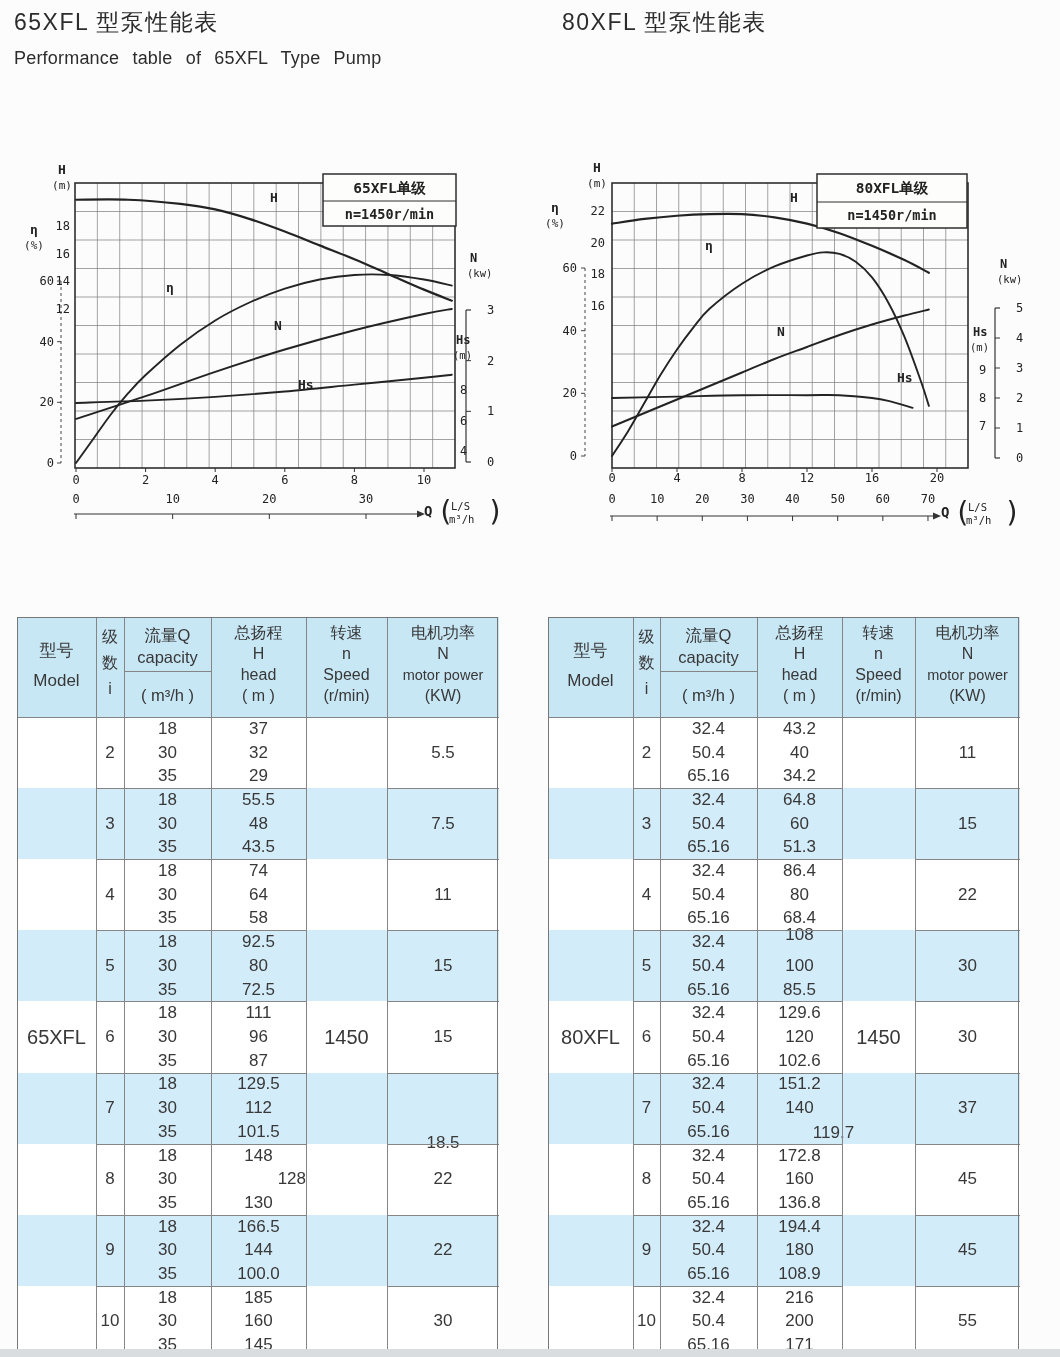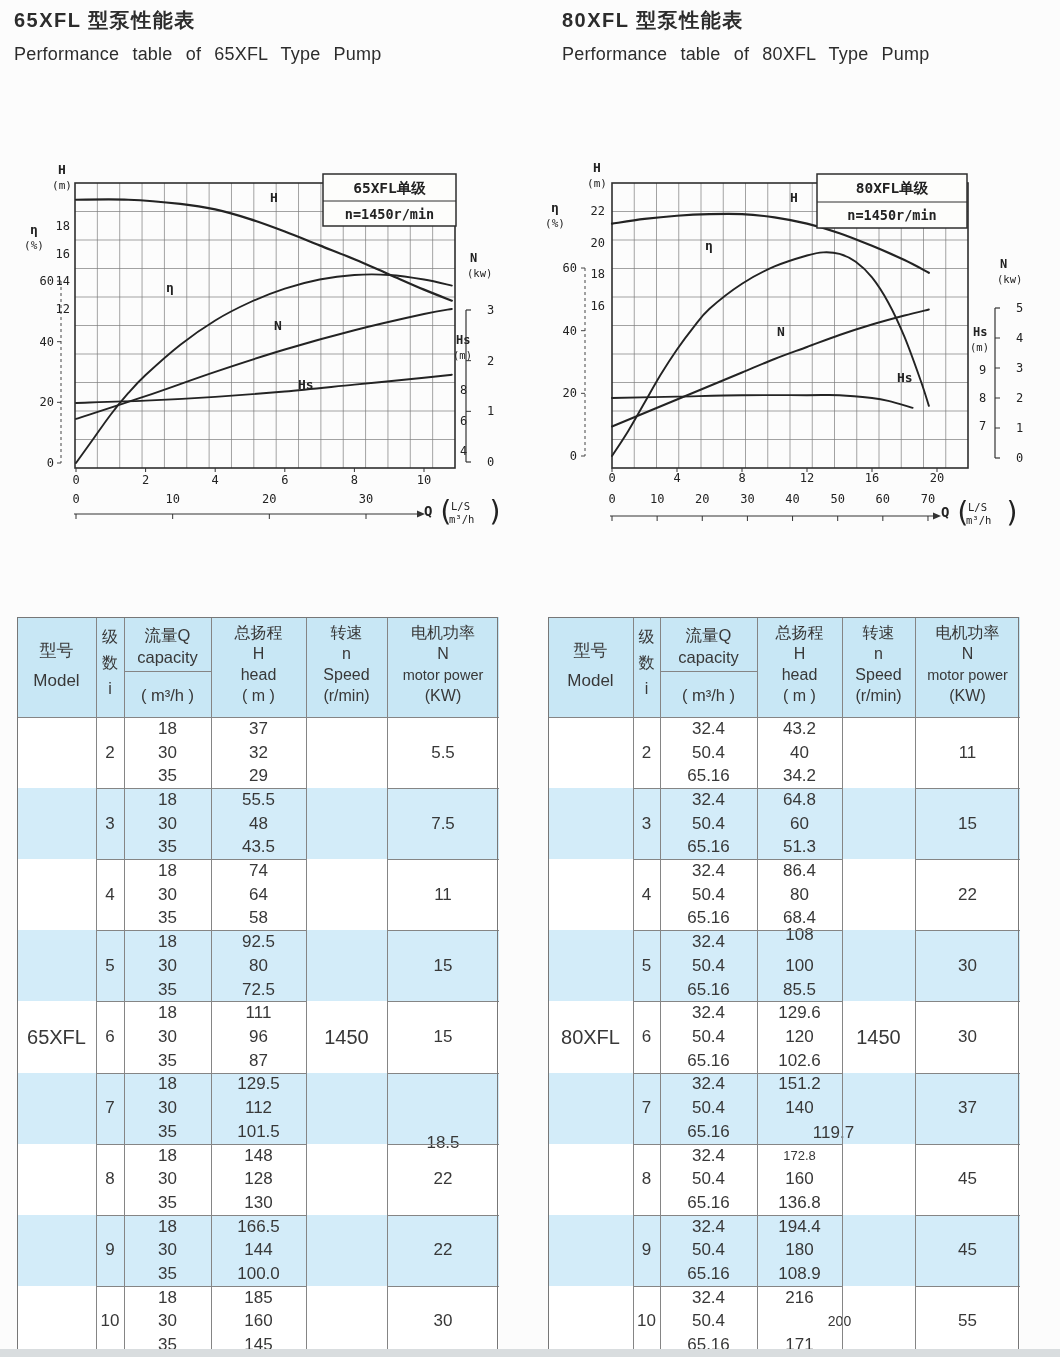--- a/index.html
+++ b/index.html
@@ -1,42 +1,41 @@
 <!DOCTYPE html>
 <html><head>
 <meta charset="utf-8">
 <style>
   html,body{margin:0;padding:0;}
   body{
     width:1060px;height:1357px;position:relative;overflow:hidden;
     background:#fcfcfc;font-family:"Liberation Sans",sans-serif;color:#333;
   }
   .title-block{position:absolute;top:7px;}
-  .title-zh{font-size:20px;font-weight:700;color:#2c2c2c;letter-spacing:1.5px;}
+  .title-zh{font-size:23px;font-weight:400;color:#2c2c2c;letter-spacing:1.5px;}
   .title-en{font-size:18px;font-weight:400;color:#2c2c2c;margin-top:10px;
             word-spacing:8px;letter-spacing:0.2px;}
   .chart-wrap{position:absolute;top:158px;}
   .chart-wrap svg{display:block;}
   .table-wrap{position:absolute;top:617px;background:#ffffff;}
   .tcell{position:absolute;text-align:center;color:#383838;}
   .vline,.hline,.stripe,.obox{position:absolute;}
   .scan-edge{position:absolute;left:0;width:1060px;background:#d9dddf;}
   svg text{font-family:"DejaVu Sans Mono",monospace;fill:#222;}
 </style>
 </head>
 <body style="background: rgb(252, 252, 252);">
 
 <div class="title-block" style="left:14px">
   <div class="title-zh">65XFL 型泵性能表</div>
   <div class="title-en">Performance table of 65XFL Type Pump</div>
 </div>
 
 <div class="title-block" style="left:562px">
   <div class="title-zh">80XFL 型泵性能表</div>
-  <div class="title-en">Performance table of 80XFL Type Pump</div>
 </div>
 
 <div class="chart-wrap" style="left:20px">
   <svg width="490" height="400" viewBox="0 0 490 400">
       <g stroke="#6e6e6e" stroke-width="0.7" opacity="0.9">
         <line x1="77.35294117647058" y1="25" x2="77.35294117647058" y2="310"></line>
         <line x1="99.70588235294117" y1="25" x2="99.70588235294117" y2="310"></line>
         <line x1="122.05882352941177" y1="25" x2="122.05882352941177" y2="310"></line>
         <line x1="144.41176470588235" y1="25" x2="144.41176470588235" y2="310"></line>
         <line x1="166.76470588235293" y1="25" x2="166.76470588235293" y2="310"></line>
@@ -325,21 +324,21 @@
     <div class="tcell" style="left: 107px; width: 87px; top: 503.815px; height: 22px; line-height: 22px; font-size: 17px;">35</div>
     <div class="tcell" style="left: 194px; width: 95px; top: 456.407px; height: 22px; line-height: 22px; font-size: 17px;">129.5</div>
     <div class="tcell" style="left: 194px; width: 95px; top: 480.111px; height: 22px; line-height: 22px; font-size: 17px;">112</div>
     <div class="tcell" style="left: 194px; width: 95px; top: 503.815px; height: 22px; line-height: 22px; font-size: 17px;">101.5</div>
     <div class="tcell" style="left: 370px; width: 112px; top: 480.111px; height: 22px; line-height: 22px; font-size: 17px; margin-top: 35px;">18.5</div>
     <div class="tcell" style="left: 79px; width: 28px; top: 551.222px; height: 22px; line-height: 22px; font-size: 17px;">8</div>
     <div class="tcell" style="left: 107px; width: 87px; top: 527.519px; height: 22px; line-height: 22px; font-size: 17px;">18</div>
     <div class="tcell" style="left: 107px; width: 87px; top: 551.222px; height: 22px; line-height: 22px; font-size: 17px;">30</div>
     <div class="tcell" style="left: 107px; width: 87px; top: 574.926px; height: 22px; line-height: 22px; font-size: 17px;">35</div>
     <div class="tcell" style="left: 194px; width: 95px; top: 527.519px; height: 22px; line-height: 22px; font-size: 17px;">148</div>
-    <div class="tcell" style="left: 194px; width: 95px; top: 551.222px; height: 22px; line-height: 22px; font-size: 17px;">128</div>
+    <div class="tcell" style="left: 194px; width: 95px; top: 551.222px; height: 22px; line-height: 22px; font-size: 17px; text-align: right;">128</div>
     <div class="tcell" style="left: 194px; width: 95px; top: 574.926px; height: 22px; line-height: 22px; font-size: 17px;">130</div>
     <div class="tcell" style="left: 370px; width: 112px; top: 551.222px; height: 22px; line-height: 22px; font-size: 17px;">22</div>
     <div class="tcell" style="left: 79px; width: 28px; top: 622.333px; height: 22px; line-height: 22px; font-size: 17px;">9</div>
     <div class="tcell" style="left: 107px; width: 87px; top: 598.63px; height: 22px; line-height: 22px; font-size: 17px;">18</div>
     <div class="tcell" style="left: 107px; width: 87px; top: 622.333px; height: 22px; line-height: 22px; font-size: 17px;">30</div>
     <div class="tcell" style="left: 107px; width: 87px; top: 646.037px; height: 22px; line-height: 22px; font-size: 17px;">35</div>
     <div class="tcell" style="left: 194px; width: 95px; top: 598.63px; height: 22px; line-height: 22px; font-size: 17px;">166.5</div>
     <div class="tcell" style="left: 194px; width: 95px; top: 622.333px; height: 22px; line-height: 22px; font-size: 17px;">144</div>
     <div class="tcell" style="left: 194px; width: 95px; top: 646.037px; height: 22px; line-height: 22px; font-size: 17px;">100.0</div>
     <div class="tcell" style="left: 370px; width: 112px; top: 622.333px; height: 22px; line-height: 22px; font-size: 17px;">22</div>
@@ -450,38 +449,38 @@
     <div class="tcell" style="left: 112px; width: 97px; top: 480.111px; height: 22px; line-height: 22px; font-size: 17px;">50.4</div>
     <div class="tcell" style="left: 112px; width: 97px; top: 503.815px; height: 22px; line-height: 22px; font-size: 17px;">65.16</div>
     <div class="tcell" style="left: 209px; width: 85px; top: 456.407px; height: 22px; line-height: 22px; font-size: 17px;">151.2</div>
     <div class="tcell" style="left: 209px; width: 85px; top: 480.111px; height: 22px; line-height: 22px; font-size: 17px;">140</div>
     <div class="tcell" style="left: 209px; width: 85px; top: 505px; height: 22px; line-height: 22px; font-size: 17px; padding-left: 34px;">119.7</div>
     <div class="tcell" style="left: 367px; width: 105px; top: 480.111px; height: 22px; line-height: 22px; font-size: 17px;">37</div>
     <div class="tcell" style="left: 85px; width: 27px; top: 551.222px; height: 22px; line-height: 22px; font-size: 17px;">8</div>
     <div class="tcell" style="left: 112px; width: 97px; top: 527.519px; height: 22px; line-height: 22px; font-size: 17px;">32.4</div>
     <div class="tcell" style="left: 112px; width: 97px; top: 551.222px; height: 22px; line-height: 22px; font-size: 17px;">50.4</div>
     <div class="tcell" style="left: 112px; width: 97px; top: 574.926px; height: 22px; line-height: 22px; font-size: 17px;">65.16</div>
-    <div class="tcell" style="left: 209px; width: 85px; top: 527.519px; height: 22px; line-height: 22px; font-size: 13px;">172.8</div>
+    <div class="tcell" style="left: 209px; width: 85px; top: 527.519px; height: 22px; line-height: 22px; font-size: 17px;">172.8</div>
     <div class="tcell" style="left: 209px; width: 85px; top: 551.222px; height: 22px; line-height: 22px; font-size: 17px;">160</div>
     <div class="tcell" style="left: 209px; width: 85px; top: 574.926px; height: 22px; line-height: 22px; font-size: 17px;">136.8</div>
     <div class="tcell" style="left: 367px; width: 105px; top: 551.222px; height: 22px; line-height: 22px; font-size: 17px;">45</div>
     <div class="tcell" style="left: 85px; width: 27px; top: 622.333px; height: 22px; line-height: 22px; font-size: 17px;">9</div>
     <div class="tcell" style="left: 112px; width: 97px; top: 598.63px; height: 22px; line-height: 22px; font-size: 17px;">32.4</div>
     <div class="tcell" style="left: 112px; width: 97px; top: 622.333px; height: 22px; line-height: 22px; font-size: 17px;">50.4</div>
     <div class="tcell" style="left: 112px; width: 97px; top: 646.037px; height: 22px; line-height: 22px; font-size: 17px;">65.16</div>
     <div class="tcell" style="left: 209px; width: 85px; top: 598.63px; height: 22px; line-height: 22px; font-size: 17px;">194.4</div>
     <div class="tcell" style="left: 209px; width: 85px; top: 622.333px; height: 22px; line-height: 22px; font-size: 17px;">180</div>
     <div class="tcell" style="left: 209px; width: 85px; top: 646.037px; height: 22px; line-height: 22px; font-size: 17px;">108.9</div>
     <div class="tcell" style="left: 367px; width: 105px; top: 622.333px; height: 22px; line-height: 22px; font-size: 17px;">45</div>
     <div class="tcell" style="left: 85px; width: 27px; top: 693.444px; height: 22px; line-height: 22px; font-size: 17px;">10</div>
     <div class="tcell" style="left: 112px; width: 97px; top: 669.741px; height: 22px; line-height: 22px; font-size: 17px;">32.4</div>
     <div class="tcell" style="left: 112px; width: 97px; top: 693.444px; height: 22px; line-height: 22px; font-size: 17px;">50.4</div>
     <div class="tcell" style="left: 112px; width: 97px; top: 717.148px; height: 22px; line-height: 22px; font-size: 17px;">65.16</div>
     <div class="tcell" style="left: 209px; width: 85px; top: 669.741px; height: 22px; line-height: 22px; font-size: 17px;">216</div>
-    <div class="tcell" style="left: 209px; width: 85px; top: 693.444px; height: 22px; line-height: 22px; font-size: 14px; padding-left: 40px;">200</div>
+    <div class="tcell" style="left: 209px; width: 85px; top: 693.444px; height: 22px; line-height: 22px; font-size: 17px;">200</div>
     <div class="tcell" style="left: 209px; width: 85px; top: 717.148px; height: 22px; line-height: 22px; font-size: 17px;">171</div>
     <div class="tcell" style="left: 367px; width: 105px; top: 693.444px; height: 22px; line-height: 22px; font-size: 17px;">55</div>
     <div class="tcell" style="left: 0px; width: 85px; top: 409px; height: 22px; line-height: 22px; font-size: 20px;">80XFL</div>
     <div class="tcell" style="left: 294px; width: 73px; top: 409px; height: 22px; line-height: 22px; font-size: 20px;">1450</div>
     <div class="hline" style="left: 85px; top: 0px; width: 1px; height: 740px; background: rgb(133, 133, 133);"></div>
     <div class="hline" style="left: 112px; top: 0px; width: 1px; height: 740px; background: rgb(133, 133, 133);"></div>
     <div class="hline" style="left: 209px; top: 0px; width: 1px; height: 740px; background: rgb(133, 133, 133);"></div>
     <div class="hline" style="left: 294px; top: 0px; width: 1px; height: 740px; background: rgb(133, 133, 133);"></div>
     <div class="hline" style="left: 367px; top: 0px; width: 1px; height: 740px; background: rgb(133, 133, 133);"></div>
     <div class="hline" style="left: 0px; top: 100px; width: 472px; height: 1px; background: rgb(133, 133, 133);"></div>

